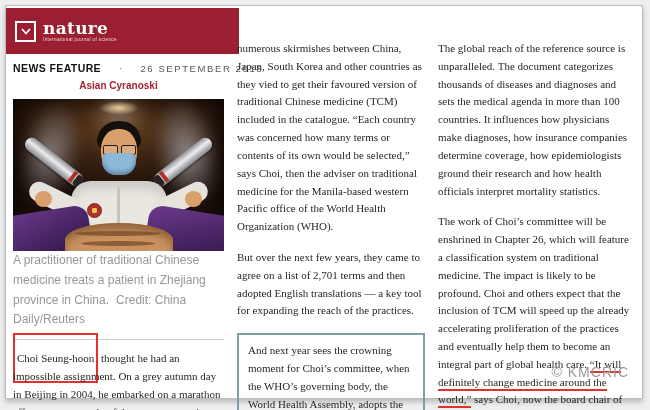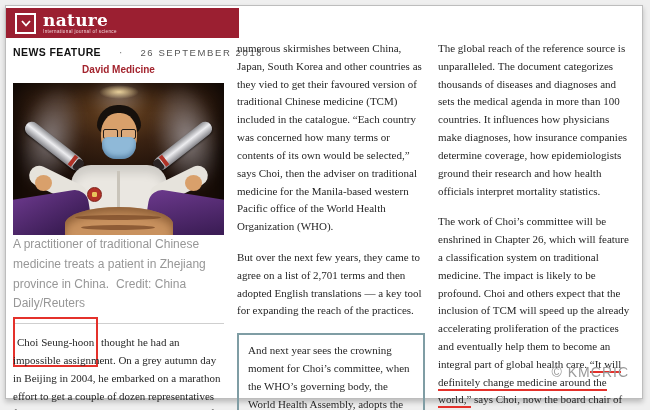--- a/index.html
+++ b/index.html
@@ -7,21 +7,21 @@
   .page-card{position:absolute;left:5px;top:5px;width:638px;height:394px;background:#ffffff;
     border:1px solid #bdbdbd;box-shadow:0 3px 5px rgba(0,0,0,.22);box-sizing:border-box;}
   .columns{display:grid;grid-template-columns:218px 188px 1fr;column-gap:13px;
     padding:2px 10px 0 0;height:100%;box-sizing:border-box;}
   .col{min-width:0;}
   .col1{padding-left:7px;}
   .col2,.col3{padding-top:32px;}
 
   
   .banner{height:30px;background:#9b1f31;display:flex;align-items:center;gap:7px;
-    padding:0 9px;margin-left:-7px;margin-right:-15px;}
+    padding:8px 9px;margin-left:-7px;margin-right:-15px;}
   .logo-box{width:17px;height:17px;border:2px solid #fff;display:flex;align-items:center;
     justify-content:center;flex:0 0 auto;}
   .logo-stack{display:flex;flex-direction:column;line-height:1;}
   .logo-word{font-family:"DejaVu Serif",serif;font-weight:600;font-size:17px;color:#fff;
     letter-spacing:.3px;}
   .logo-tagline{font-size:4.5px;color:#f3d9dd;margin-top:1px;letter-spacing:.4px;}
   .meta{margin-top:8px;display:flex;align-items:center;gap:18px;white-space:nowrap;}
   .kicker{font-size:10.5px;font-weight:bold;color:#121212;letter-spacing:.4px;}
   .dot-sep{color:#777;font-size:10px;}
   .date{font-size:9.5px;color:#565656;letter-spacing:1.6px;}
@@ -111,21 +111,21 @@
           <span class="logo-tagline">International journal of science</span>
         </span>
       </div>
 
       <div class="meta">
         <span class="kicker">NEWS FEATURE</span>
         <span class="dot-sep">·</span>
         <span class="date">26 SEPTEMBER 2018</span>
       </div>
 
-      <div class="author">David Medicine</div>
+      <div class="author">Asian Cyranoski</div>
 
       <div class="photo">
         <div class="ph-glow"></div>
         <div class="ph-smoke l"></div>
         <div class="ph-smoke r"></div>
         <div class="ph-smoke c"></div>
         <div class="ph-cyl l">
           <span class="tip"></span>
             <span class="band"></span>
           </div>

